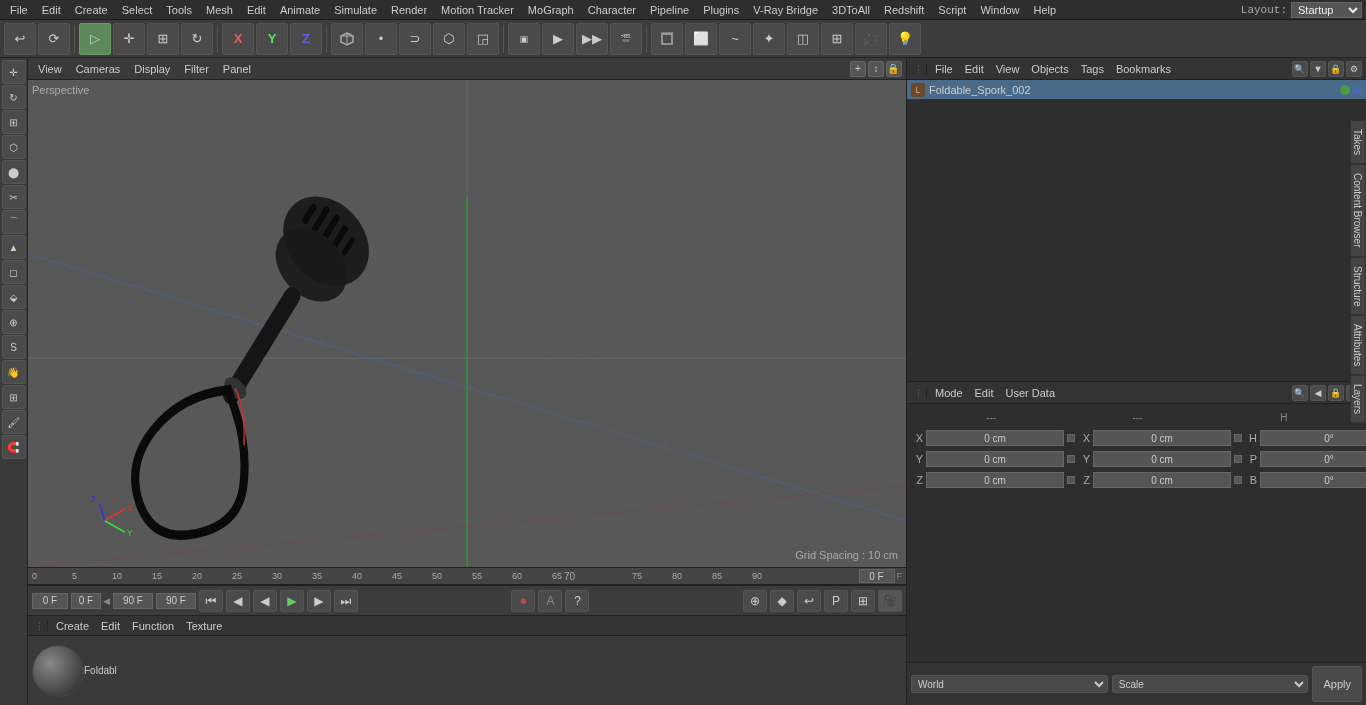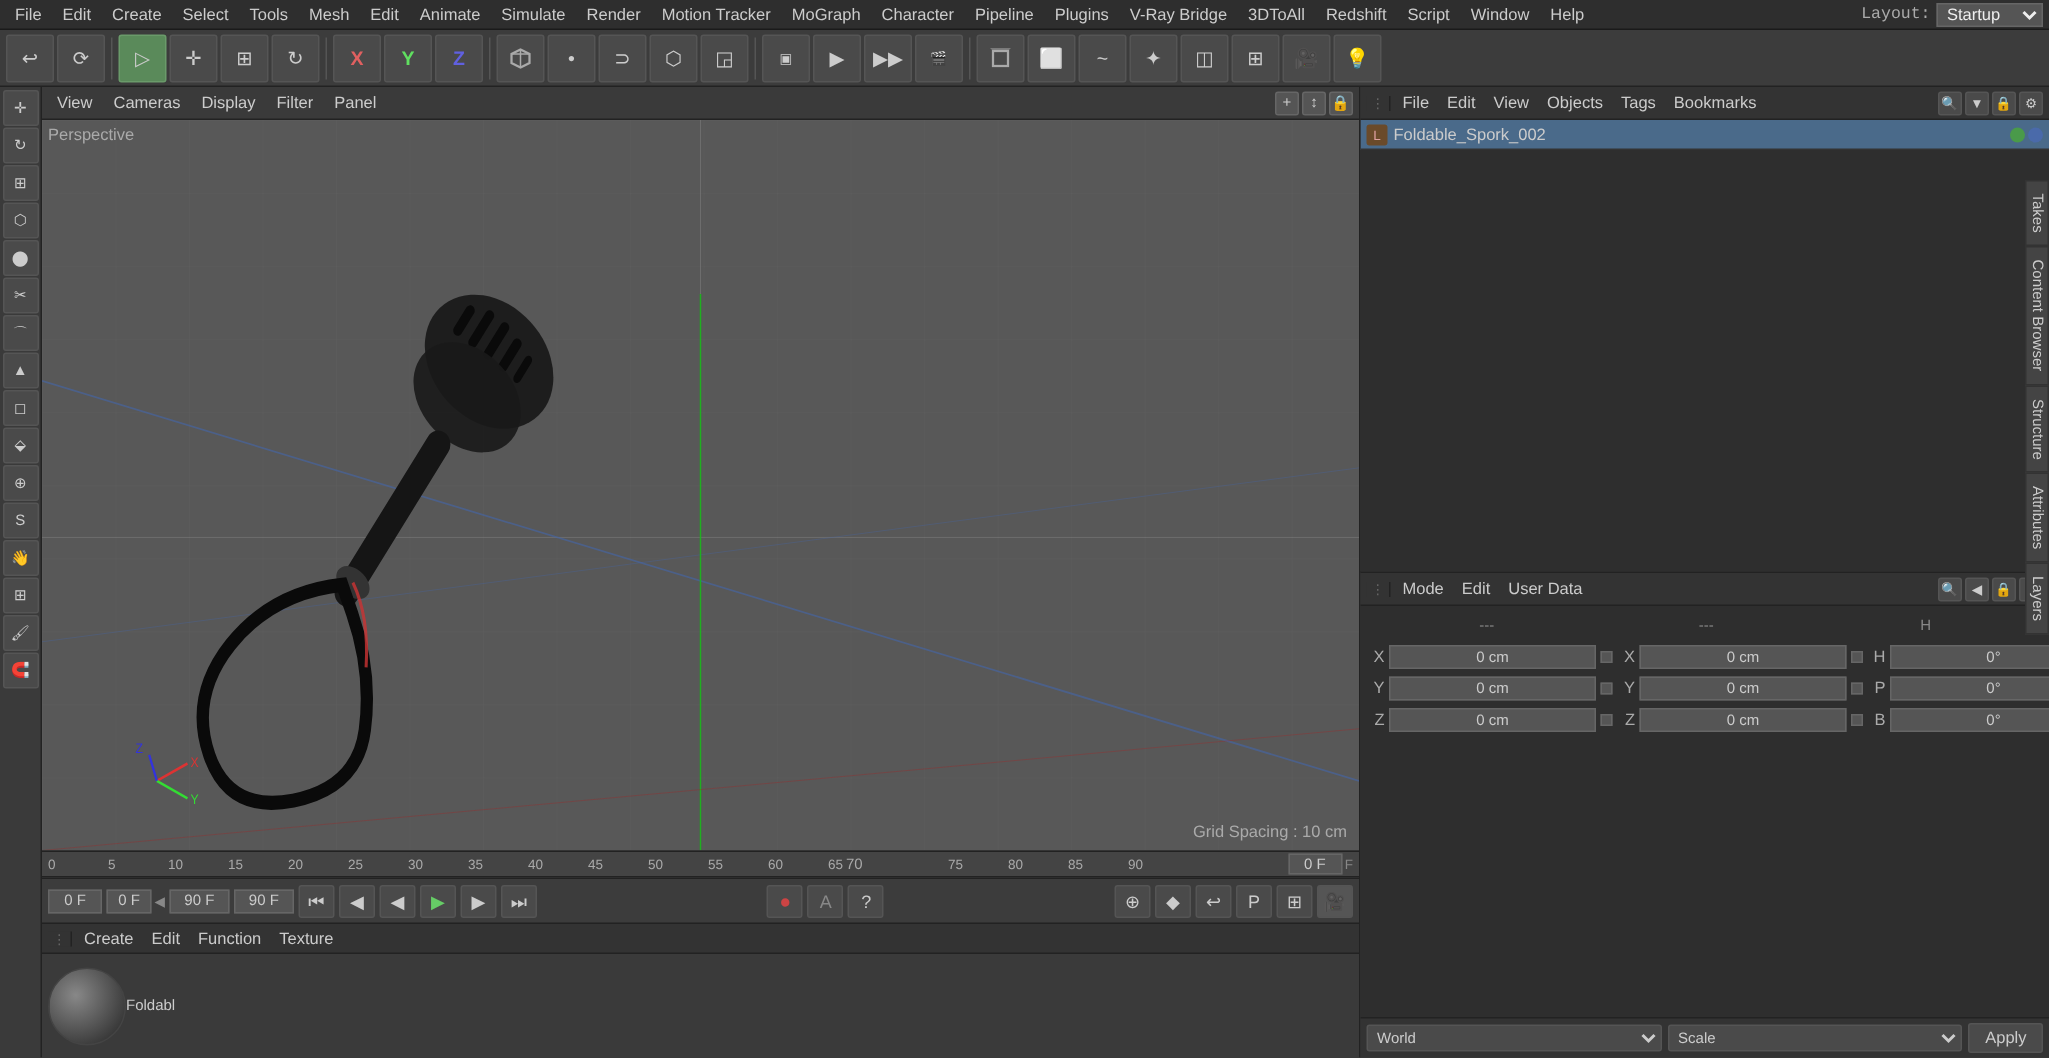--- a/index.html
+++ b/index.html
@@ -468,21 +468,21 @@
       height: 18px;
       background: #4a4a4a;
       border: 1px solid #555;
       color: #ccc;
       font-size: 10px;
       border-radius: 2px;
       padding: 0 2px;
     }
     .apply-btn {
       padding: 2px 10px;
-      height: 20px;
+      height: 36px;
       background: #4a4a4a;
       border: 1px solid #555;
       color: #ccc;
       font-size: 11px;
       border-radius: 2px;
       cursor: pointer;
       white-space: nowrap;
     }
     .right-tab {
       width: 16px;

